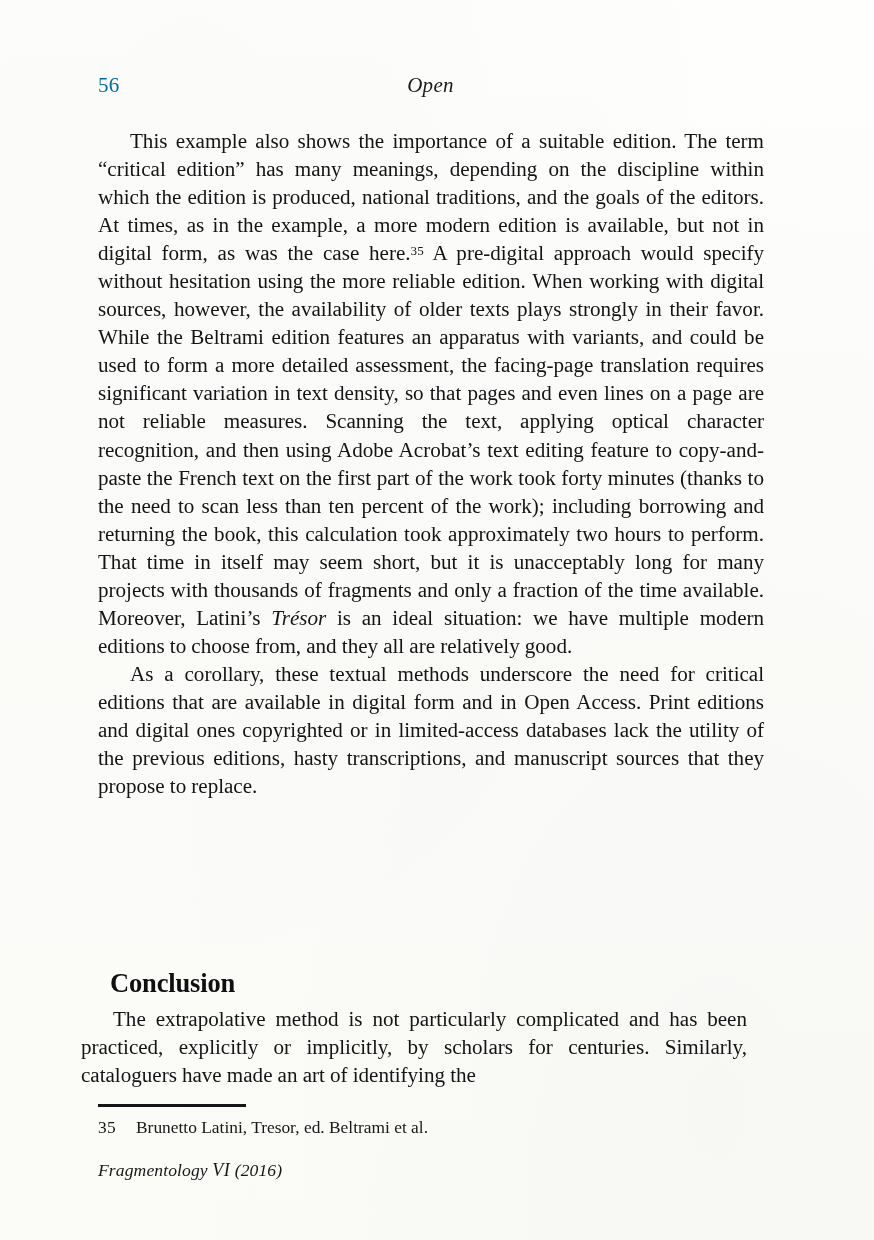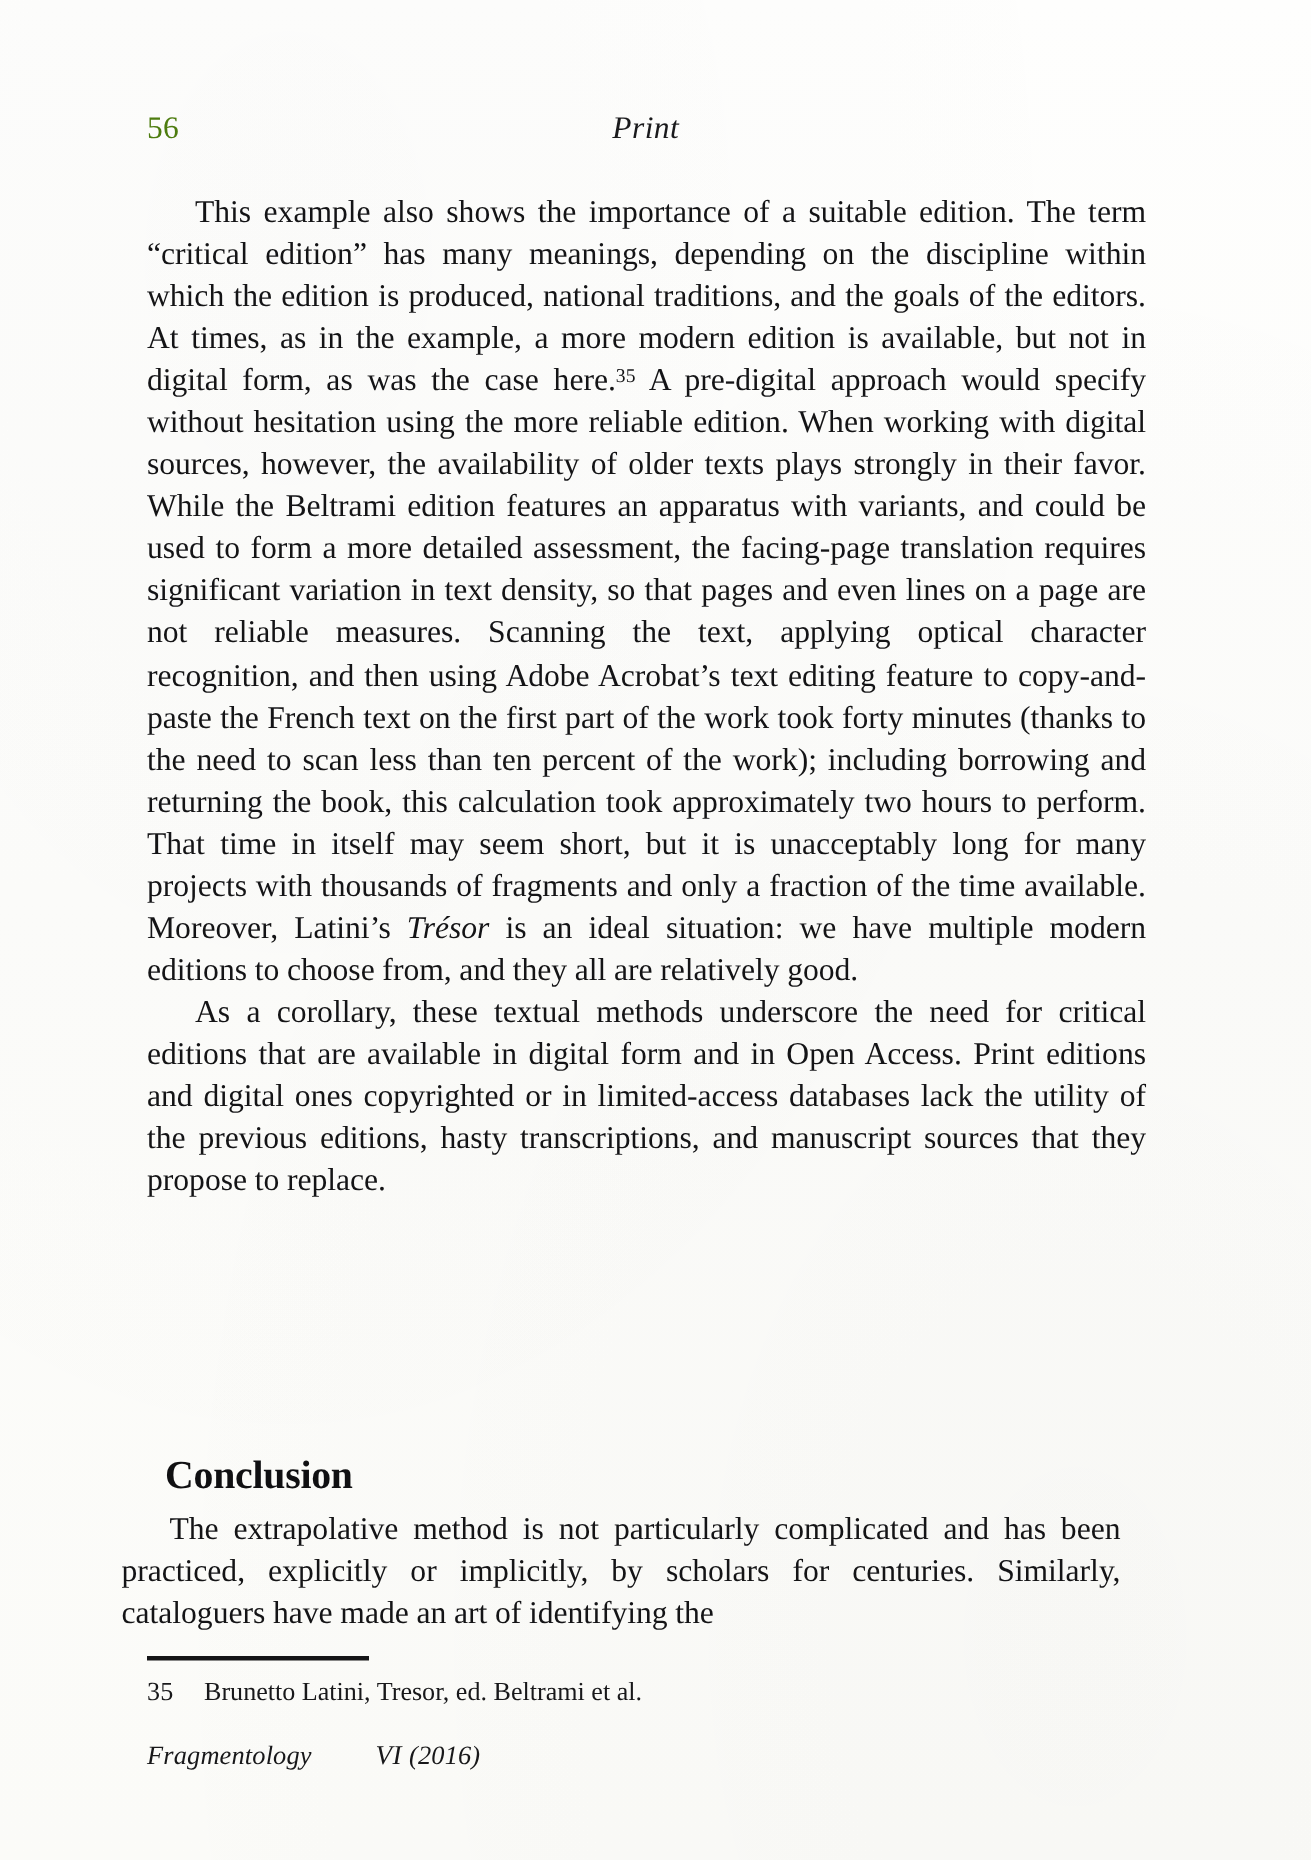--- a/index.html
+++ b/index.html
@@ -51,21 +51,21 @@
   }
   .folio {
     position: absolute;
     left: 0;
     top: 0;
     font-size: 21px;
     line-height: 30px;
     font-variant-numeric: oldstyle-nums;
     font-feature-settings: "onum" 1;
     letter-spacing: 0.2px;
-    color: #4d7c0f;
+    color: #0369a1;
   }
   .running-title {
     position: absolute;
     left: 0;
     right: 0;
     top: 0;
     text-align: center;
     font-style: italic;
     font-size: 21px;
     line-height: 30px;
@@ -167,36 +167,35 @@
     font-style: italic;
     font-size: 17.6px;
     line-height: 24px;
     letter-spacing: 0.1px;
     color: #18181a;
   }
   .running-foot .sc {
     font-variant: small-caps;
     font-size: 1.03em;
     letter-spacing: 0.4px;
-    margin-left: 38px;
   }
   .running-foot .yr {
     font-variant-numeric: oldstyle-nums;
     font-feature-settings: "onum" 1;
   }
 </style>
 </head>
 <body>
 
 <div class="page">
   <div class="content">
 
     <div class="running-head">
       <span class="folio">56</span>
-      <span class="running-title">Print</span>
+      <span class="running-title">Open</span>
     </div>
 
     <div class="textblock">
       <div>
           <p class="body indent">This example also shows the importance of a suitable edition. The term “critical edition” has many meanings, depending on the discipline within which the edition is produced, national traditions, and the goals of the editors. At times, as in the example, a more modern edition is available, but not in digital form, as was the case here.<sup class="fnmark">35</sup> A pre-digital approach would specify without hesitation using the more reliable edition. When working with digital sources, however, the availability of older texts plays strongly in their favor. While the Beltrami edition features an apparatus with variants, and could be used to form a more detailed assessment, the facing-page translation requires significant variation in text density, so that pages and even lines on a page are not reliable measures. Scanning the text, applying optical character recognition, and then using Adobe Acrobat’s text editing feature to copy-and-paste the French text on the first part of the work took forty minutes (thanks to the need to scan less than ten percent of the work); including borrowing and returning the book, this calculation took approximately two hours to perform. That time in itself may seem short, but it is unacceptably long for many projects with thousands of fragments and only a fraction of the time available. Moreover, Latini’s <span class="it">Trésor</span> is an ideal situation: we have multiple modern editions to choose from, and they all are relatively good.</p>
           <p class="body indent">As a corollary, these textual methods underscore the need for critical editions that are available in digital form and in Open Access. Print editions and digital ones copyrighted or in limited-access databases lack the utility of the previous editions, hasty transcriptions, and manuscript sources that they propose to replace.</p>
         </div>
     </div>
 
     <h2 class="section-head">Conclusion</h2>

